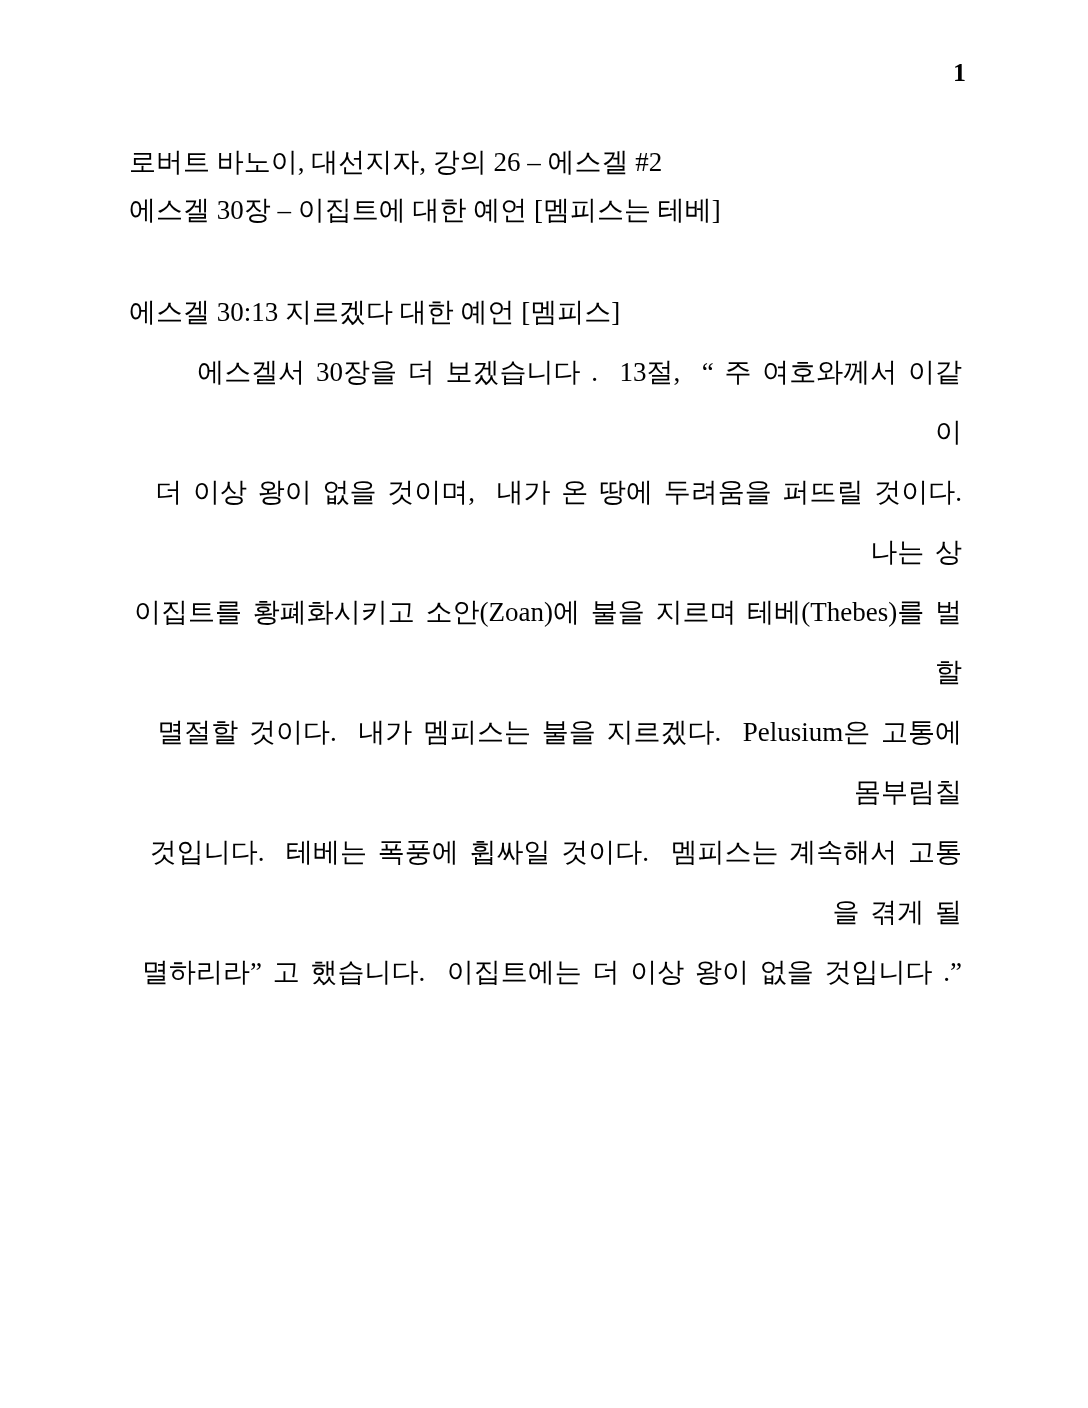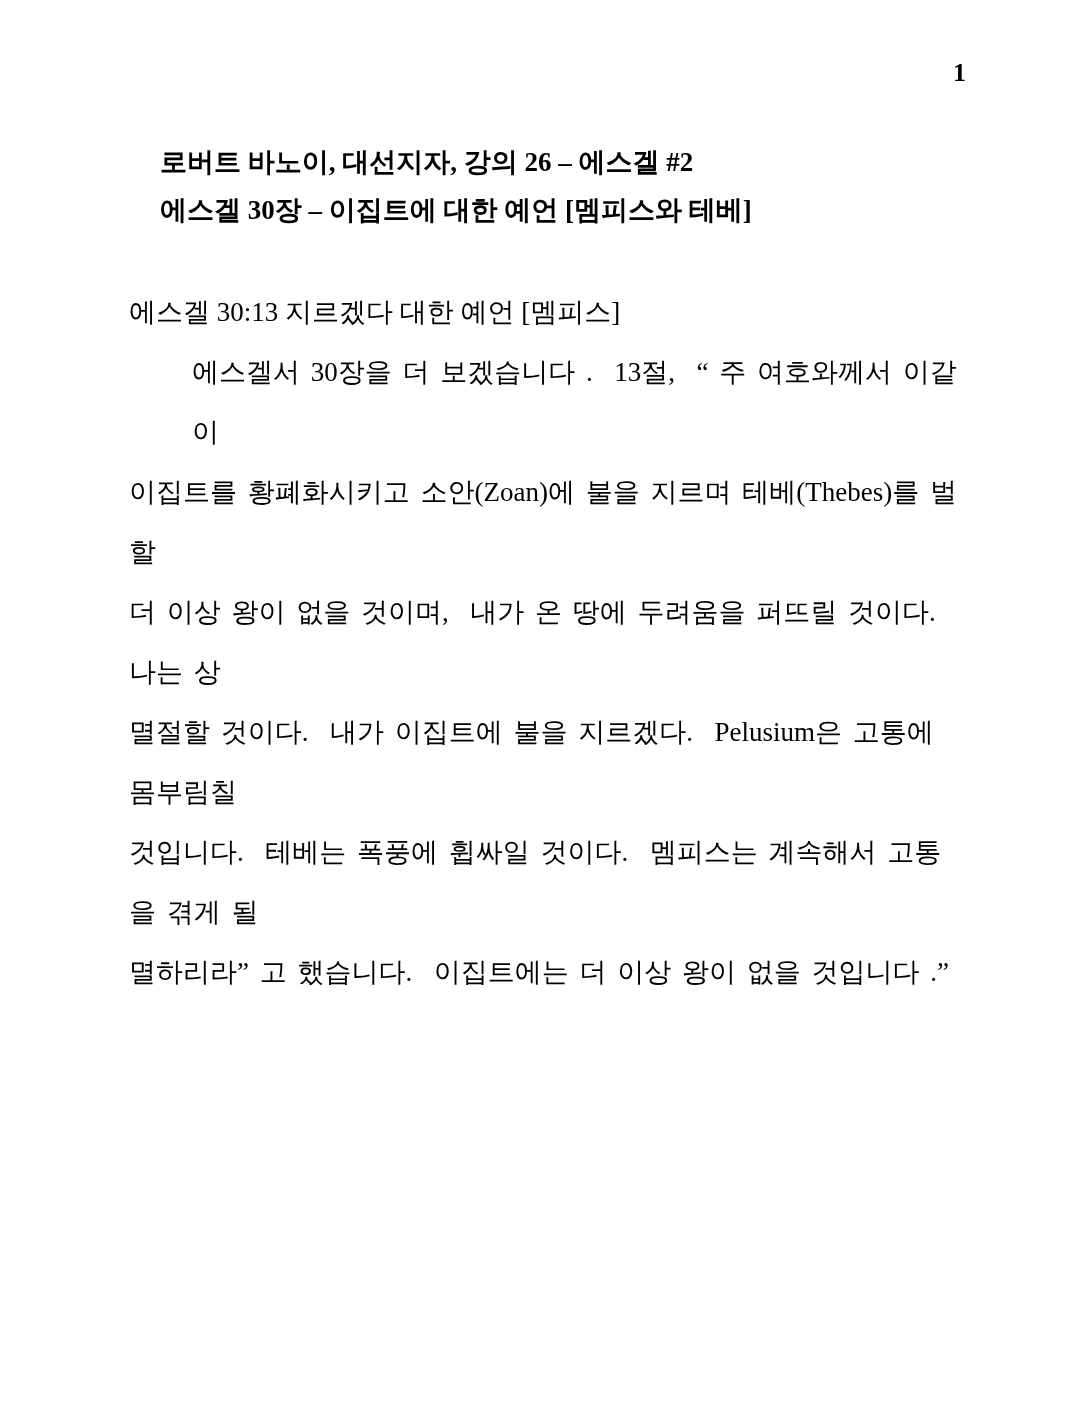--- a/index.html
+++ b/index.html
@@ -28,62 +28,62 @@
   .content {
     position: absolute;
     left: 129px;
     right: 126px;
     top: 138px;
   }
   .title-block {
     margin: 0 0 0 0;
   }
   .title-line {
-    font-weight: bold;
+    font-weight: normal;
     font-size: 27px;
     line-height: 48px;
     white-space: pre-wrap;
-    margin-left: 31px;
   }
   .section-heading {
     margin-top: 48px;
     font-size: 27px;
     line-height: 60px;
     white-space: pre-wrap;
   }
   .body-block {
     margin: 0;
   }
   .body-line {
     font-size: 27px;
     line-height: 60px;
     white-space: pre-wrap;
     word-spacing: 4px;
+    text-align: right;
   }
   .indented {
     padding-left: 63px;
   }
 </style>
 </head>
 <body>
 
 <div class="page">
   <div class="page-number">1</div>
 
   <div class="content">
     <div class="title-block">
       <div class="title-line">로버트 바노이, 대선지자, 강의 26 – 에스겔 #2</div>
-      <div class="title-line">에스겔 30장 – 이집트에 대한 예언 [멤피스와 테베]</div>
+      <div class="title-line">에스겔 30장 – 이집트에 대한 예언 [멤피스는 테베]</div>
     </div>
 
     <div class="section-heading">에스겔 30:13 지르겠다 대한 예언 [멤피스]</div>
 
     <div class="body-block">
       <div class="body-line indented">에스겔서 30장을 더 보겠습니다 .  13절,  “ 주 여호와께서 이같이</div>
+      <div class="body-line">더 이상 왕이 없을 것이며,  내가 온 땅에 두려움을 퍼뜨릴 것이다.  나는 상</div>
       <div class="body-line">이집트를 황폐화시키고 소안(Zoan)에 불을 지르며 테베(Thebes)를 벌할</div>
-      <div class="body-line">더 이상 왕이 없을 것이며,  내가 온 땅에 두려움을 퍼뜨릴 것이다.  나는 상</div>
-      <div class="body-line">멸절할 것이다.  내가 이집트에 불을 지르겠다.  Pelusium은 고통에 몸부림칠</div>
+      <div class="body-line">멸절할 것이다.  내가 멤피스는 불을 지르겠다.  Pelusium은 고통에 몸부림칠</div>
       <div class="body-line">것입니다.  테베는 폭풍에 휩싸일 것이다.  멤피스는 계속해서 고통을 겪게 될</div>
       <div class="body-line">멸하리라” 고 했습니다.  이집트에는 더 이상 왕이 없을 것입니다 .”</div>
 
     </div>
   </div>
 </div>
 
 </body></html>

